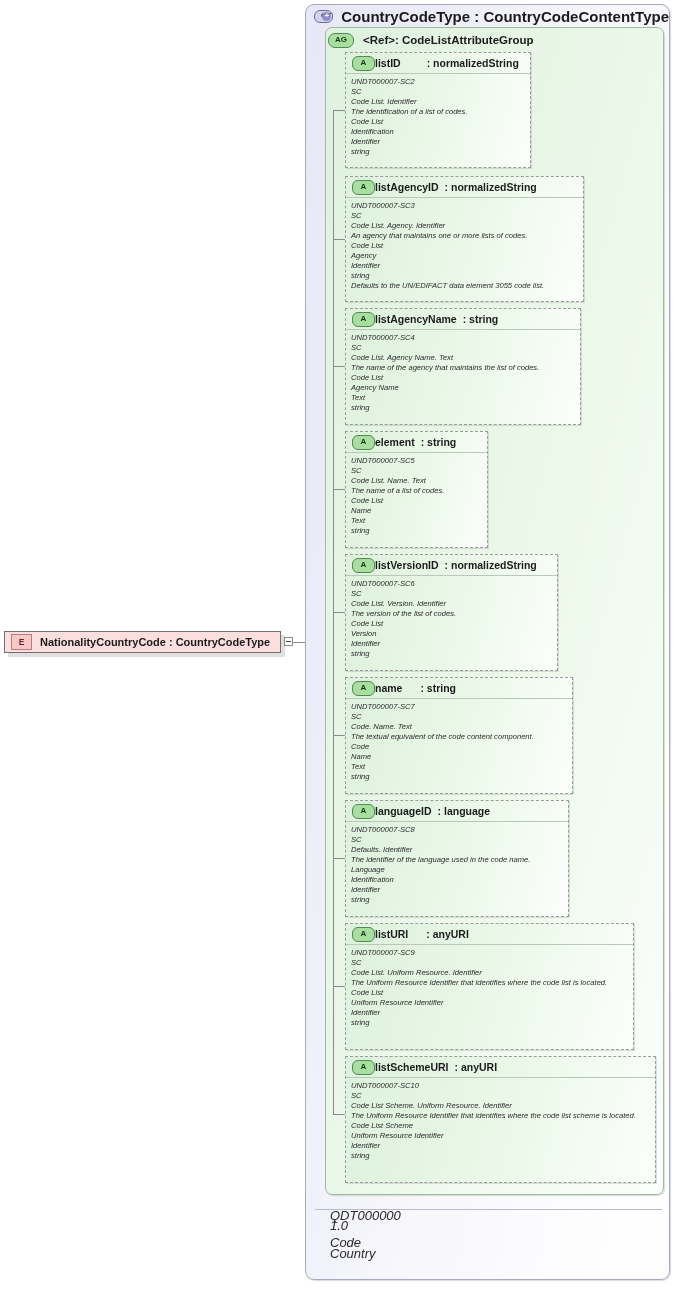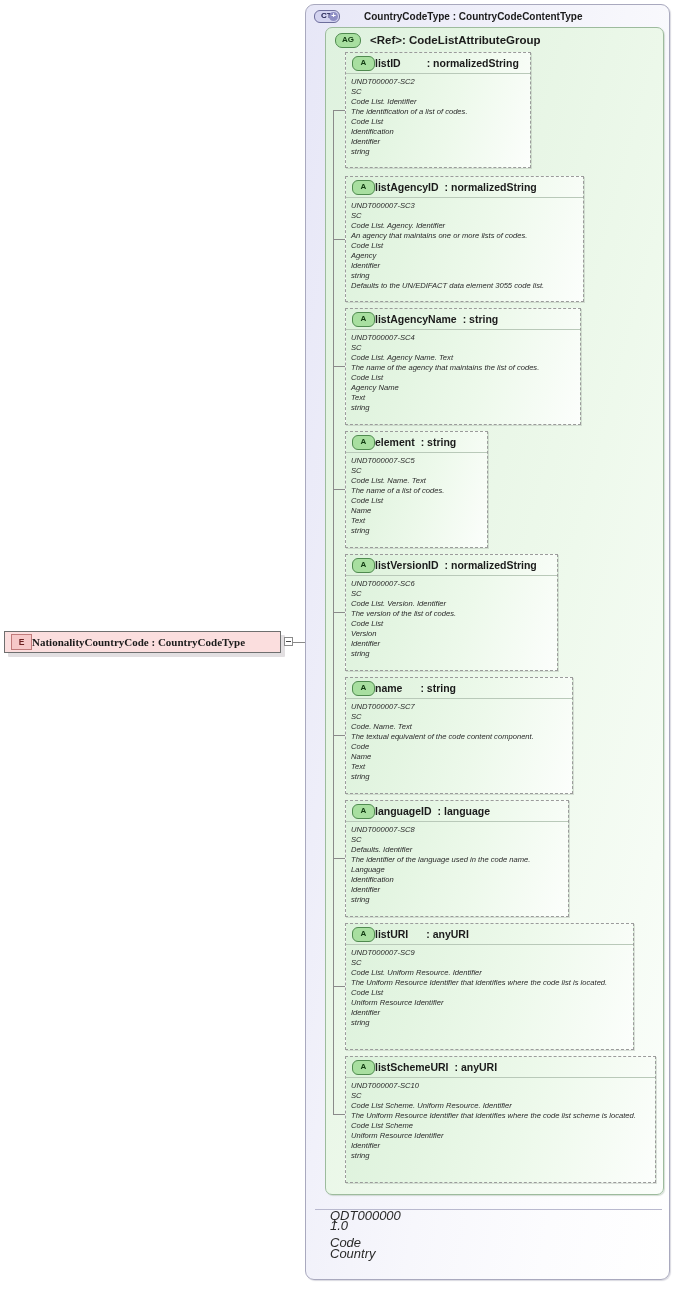--- a/index.html
+++ b/index.html
@@ -28,35 +28,35 @@
     font-size:8px;line-height:8px;color:#1a1a4a;font-weight:bold;
     letter-spacing:0px;padding-left:6px;box-sizing:border-box;
     font-family:"Liberation Sans",sans-serif;position:relative;
   }
   .icon-ct .plusbadge{
     position:absolute;right:1px;top:1px;width:9px;height:9px;border-radius:50%;
     background:#8e8ec4;color:#fff;font-size:8px;line-height:8px;
     display:flex;align-items:center;justify-content:center;font-weight:bold;
   }
   #ct-title{
-    margin-left:24px;font-size:10px;font-weight:bold;color:#1b1b1b;
+    margin-left:8px;font-size:15px;font-weight:bold;color:#1b1b1b;
     white-space:nowrap;
   }
 
   
   #ag-box{
     position:absolute;left:325px;top:27px;width:339px;height:1168px;
     border:1px solid #9dbb9d;border-radius:7px;
     background:linear-gradient(105deg,#dff2df 0%,#e6f5e4 30%,#eef9ec 60%,#f6fcf5 85%,#fbfefb 100%);
     box-sizing:border-box;
     box-shadow:1px 1px 1px rgba(140,165,140,.35);
   }
   #ag-header{
     position:absolute;left:0;top:0;width:100%;height:24px;
-    display:flex;align-items:center;padding-left:9px;box-sizing:border-box;
+    display:flex;align-items:center;padding-left:2px;box-sizing:border-box;
   }
   .icon-ag{
     width:24px;height:13px;border:1px solid #4f8a4f;border-radius:7px;
     background:#a8dfa0;
     display:flex;align-items:center;justify-content:center;
     font-size:8px;line-height:8px;color:#113b11;font-weight:bold;
   }
   #ag-ref{margin-left:9px;font-size:11.5px;font-weight:bold;color:#1b1b1b;}
   #ag-type{font-size:11.5px;font-weight:bold;color:#1b1b1b;}
 
@@ -101,21 +101,21 @@
   #elem-box{
     position:absolute;left:4px;top:631px;width:277px;height:22px;
     border:1px solid #6f6f6f;background:#fbdede;box-sizing:border-box;
     display:flex;align-items:center;padding-left:6px;
   }
   .icon-e{
     width:19px;height:14px;border:1px solid #c07a7a;background:#f6c8c8;
     display:flex;align-items:center;justify-content:center;
     font-size:8.5px;line-height:8px;color:#6b1f1f;font-weight:bold;flex:0 0 auto;
   }
-  #elem-label{font-size:11px;font-weight:bold;color:#1b1b1b;white-space:nowrap;font-family:Liberation Serif, serif;}
+  #elem-label{margin-left:8px;font-size:11px;font-weight:bold;color:#1b1b1b;white-space:nowrap;}
 
   #expand-btn{
     position:absolute;left:284px;top:637px;width:9px;height:9px;
     border:1px solid #8a8a8a;background:#ffffff;box-sizing:border-box;
   }
   #expand-btn:after{
     content:"";position:absolute;left:1px;top:3px;width:5px;height:1px;background:#4a4a4a;
   }
 
   

